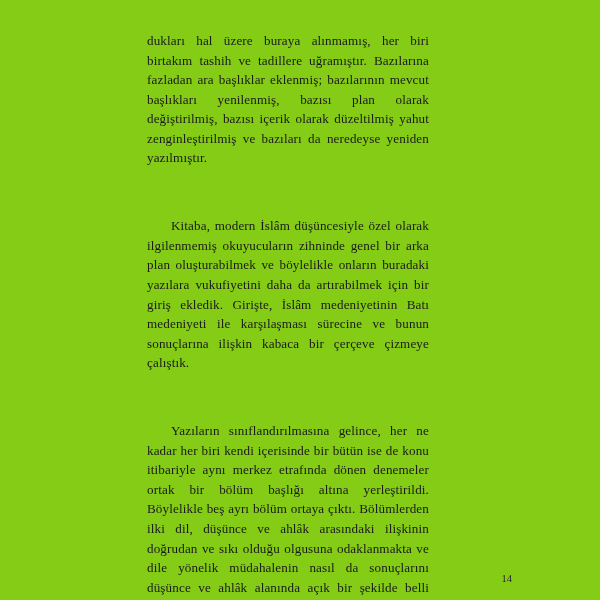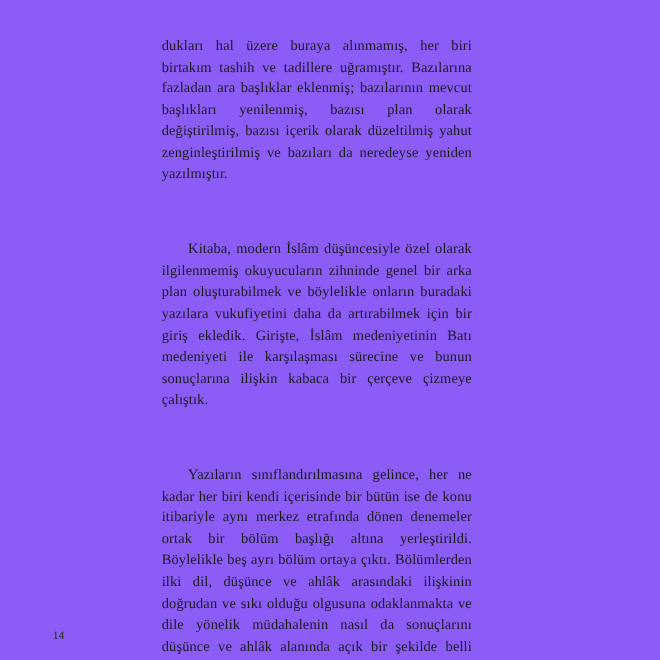--- a/index.html
+++ b/index.html
@@ -14,21 +14,21 @@
     overflow: hidden;
     font-family: "Liberation Serif", "DejaVu Serif", serif;
     color: #1a1a1a;
     -webkit-font-smoothing: antialiased;
   }
 
   #page {
     position: relative;
     width: 600px;
     height: 600px;
-    background: #8b5cf6;
+    background: #84cc16;
   }
 
   #text-block {
     position: absolute;
     left: 147px;
     top: 31px;
     width: 282px;
   }
 
   .para {
@@ -55,26 +55,25 @@
     content: "";
     display: inline-block;
     width: 100%;
   }
 
   #folio {
     position: absolute;
     left: 0;
     top: 572px;
     width: 512px;
-    text-align: left;
+    text-align: right;
     font-size: 10.5px;
     line-height: 13px;
     color: #2a2a2a;
     font-family: "Liberation Serif", "DejaVu Serif", serif;
-    margin-left: 48px;
   }
 </style>
 </head>
 <body>
 
 <div id="page">
 
   <div id="text-block">
 
     <p class="para">dukları hal üzere buraya alınmamış, her biri birtakım tashih ve tadillere uğramıştır. Bazılarına fazladan ara başlıklar eklenmiş; bazılarının mevcut başlıkları yenilenmiş, bazısı plan olarak değiştirilmiş, bazısı içerik olarak düzeltilmiş yahut zenginleştirilmiş ve bazıları da neredeyse yeniden yazılmıştır.</p>

